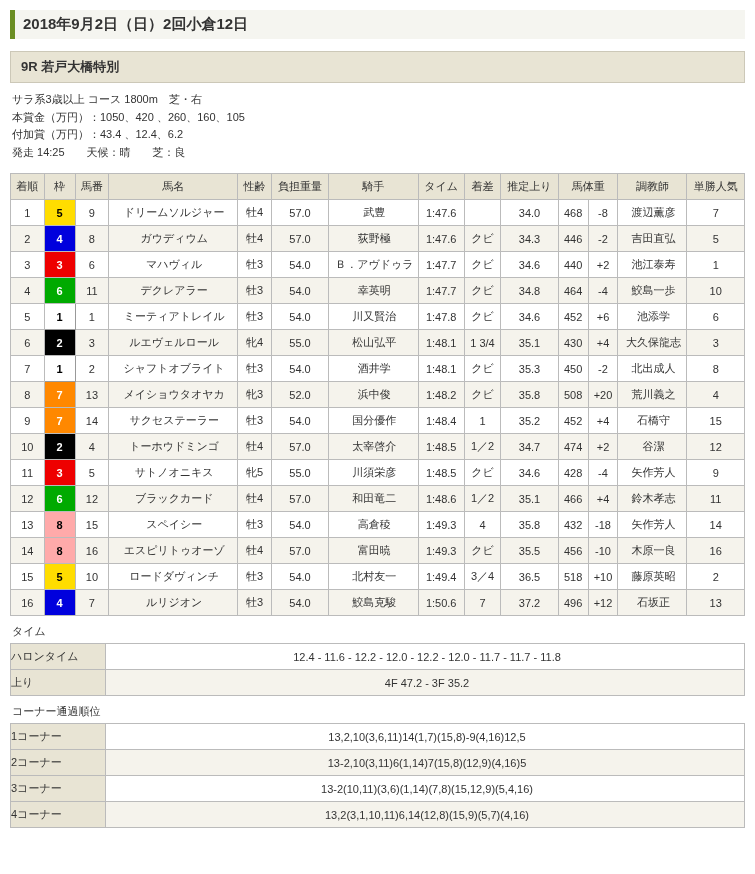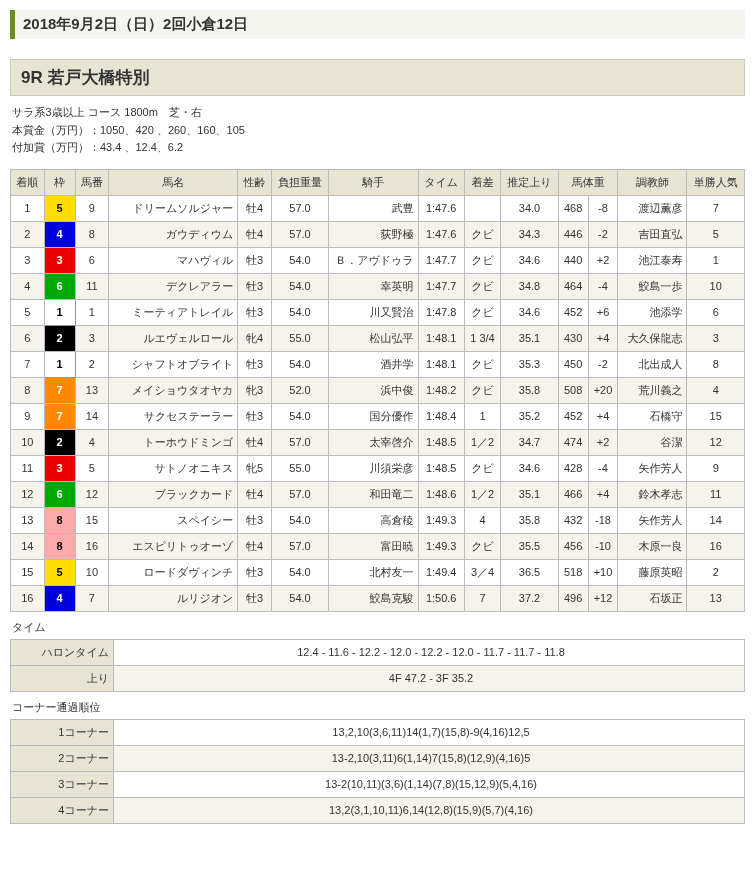--- a/index.html
+++ b/index.html
@@ -1,47 +1,48 @@
 <!DOCTYPE html>
 <html><head>
 <meta charset="utf-8">
 <style>
 body{font-family:"Hiragino Kaku Gothic Pro","Meiryo",sans-serif;font-size:11px;color:#333;background:#fff;margin:0;padding:10px;width:735px}
-.header-title{font-size:15px;font-weight:bold;border-left:5px solid #6b8e23;padding:5px 8px;background:#f5f5f0;margin-bottom:20px}
-.race-title{font-size:17px;font-weight:bold;background:#e8e4d4;padding:6px 10px;border:1px solid #ccc8b8;margin-bottom:8px}
+.header-title{font-size:15px;font-weight:bold;border-left:5px solid #6b8e23;padding:5px 8px;background:#f5f5f0;margin-bottom:12px}
+.race-title{font-size:13px;font-weight:bold;background:#e8e4d4;padding:6px 10px;border:1px solid #ccc8b8;margin-bottom:8px}
 .info{font-size:11px;line-height:1.6;margin:0 0 12px 2px}
 table{border-collapse:collapse;width:100%;font-size:11px;margin-bottom:0}
 th,td{border:1px solid #bbb;padding:5px 4px;text-align:center;white-space:nowrap}
 th{background:#e8e4d4;font-weight:normal}
-.horse-name{text-align:right;padding-left:6px}
+.horse-name{text-align:center;padding-left:6px}
 .waku{color:#fff;font-weight:bold;width:22px}
 .waku.w1{background:#fff;color:#000;border:1px solid #999}
 .waku.w2{background:#000}
 .waku.w3{background:#e00}
 .waku.w4{background:#00d}
 .waku.w5{background:#fd0;color:#000}
 .waku.w6{background:#0a0}
 .waku.w7{background:#f80}
 .waku.w8{background:#faa;color:#000}
 tbody tr:nth-child(even){background:#f5f3ec}
 .sect-title{font-size:11px;margin:8px 0 4px 2px}
-.kv-table td.k{background:#e8e4d4;width:90px;text-align:right;padding-left:8px}
+.kv-table td.k{background:#e8e4d4;width:90px;text-align:left;padding-left:0}
 .kv-table td.v{text-align:center;padding-left:8px}
 </style>
 </head>
 <body>
 
 <div class="header-title">2018年9月2日（日）2回小倉12日</div>
 
 <div class="race-title">9R 若戸大橋特別</div>
 
 <div class="info">
   <div>サラ系3歳以上 コース 1800m　芝・右</div>
   <div>本賞金（万円）：1050、420 、260、160、105</div>
   <div>付加賞（万円）：43.4 、12.4、6.2</div>
+  <div>発走 14:25　　天候：晴　　芝：良</div>
 </div>
 
 <table>
   <thead>
     <tr>
       <th>着順</th>
       <th>枠</th>
       <th>馬番</th>
       <th style="width:120px">馬名</th>
       <th>性齢</th>

